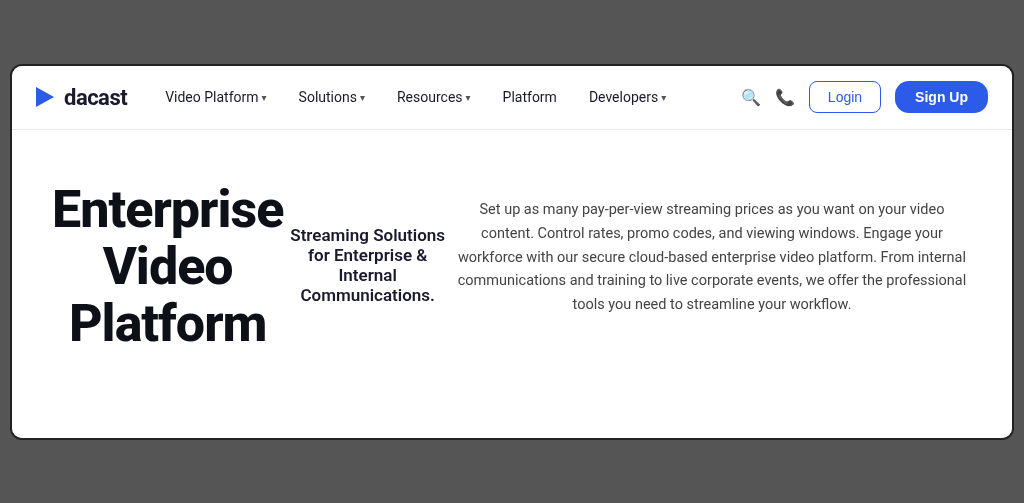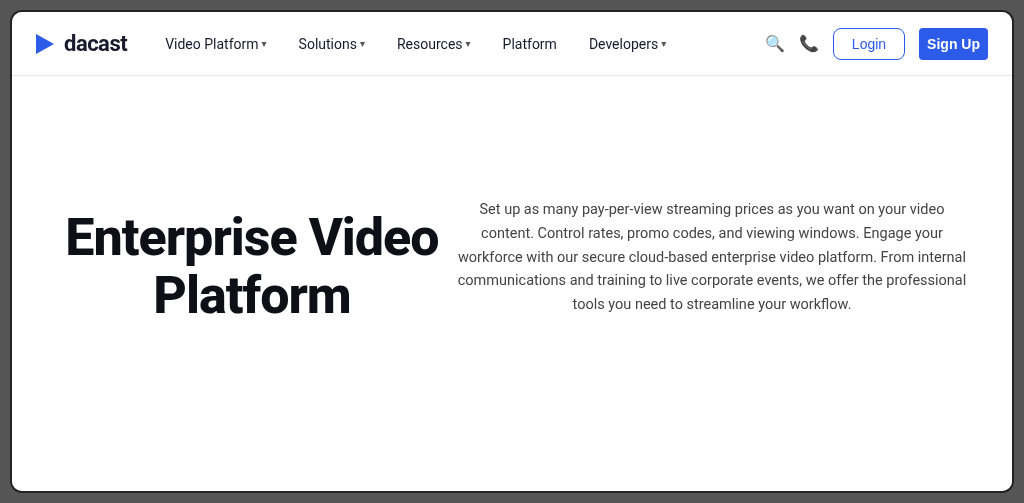--- a/index.html
+++ b/index.html
@@ -12,21 +12,21 @@
       background: #555;
       display: flex;
       justify-content: center;
       align-items: center;
       min-height: 100vh;
       font-family: -apple-system, BlinkMacSystemFont, 'Segoe UI', Roboto, sans-serif;
     }
 
     .browser-window {
       width: 1004px;
-      height: 483px;
+      height: 376px;
       background: #c4b5fd;
       border-radius: 12px;
       border: 2px solid #222;
       overflow: hidden;
       display: flex;
       flex-direction: column;
     }
 
     
     .navbar {
@@ -99,22 +99,22 @@
       font-size: 14px;
       font-weight: 500;
       cursor: pointer;
       text-align: center;
     }
 
     .btn-signup {
       background: #2b5be8;
       color: #fff;
       border: none;
-      padding: 8px 8px;
-      border-radius: 4px;
+      padding: 8px 20px;
+      border-radius: 14px;
       font-size: 14px;
       font-weight: 600;
       cursor: pointer;
     }
 
     
     .hero {
       flex: 1;
       display: flex;
       flex-direction: row;
@@ -209,16 +209,17 @@
     <div class="nav-actions">
       <span class="nav-icon">🔍</span>
       <span class="nav-icon">📞</span>
       <button class="btn-login">Login</button>
       <button class="btn-signup">Sign Up</button>
     </div>
   </nav>
 
   <main class="hero">
     <h1 class="hero-title">Enterprise Video Platform</h1>
+    <p class="hero-subtitle">Streaming Solutions for Enterprise &amp; Internal Communications.</p>
     <p class="hero-description">Set up as many pay-per-view streaming prices as you want on your video content. Control rates, promo codes, and viewing windows. Engage your workforce with our secure cloud-based enterprise video platform. From internal communications and training to live corporate events, we offer the professional tools you need to streamline your workflow.</p>
   </main>
 
 </div>
 
 </body></html>

